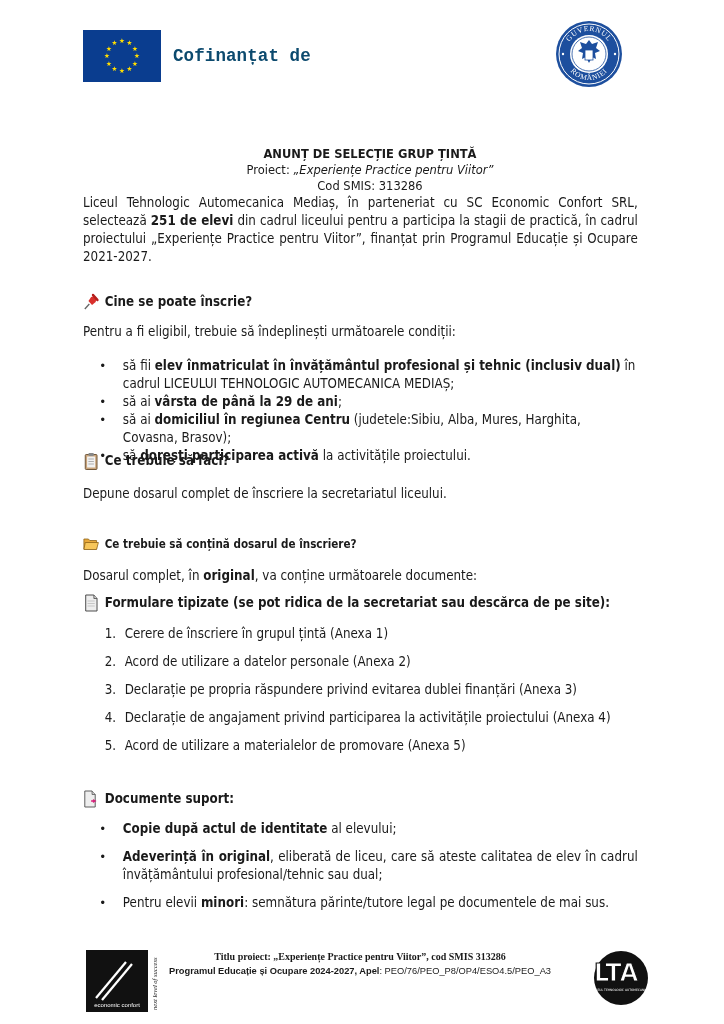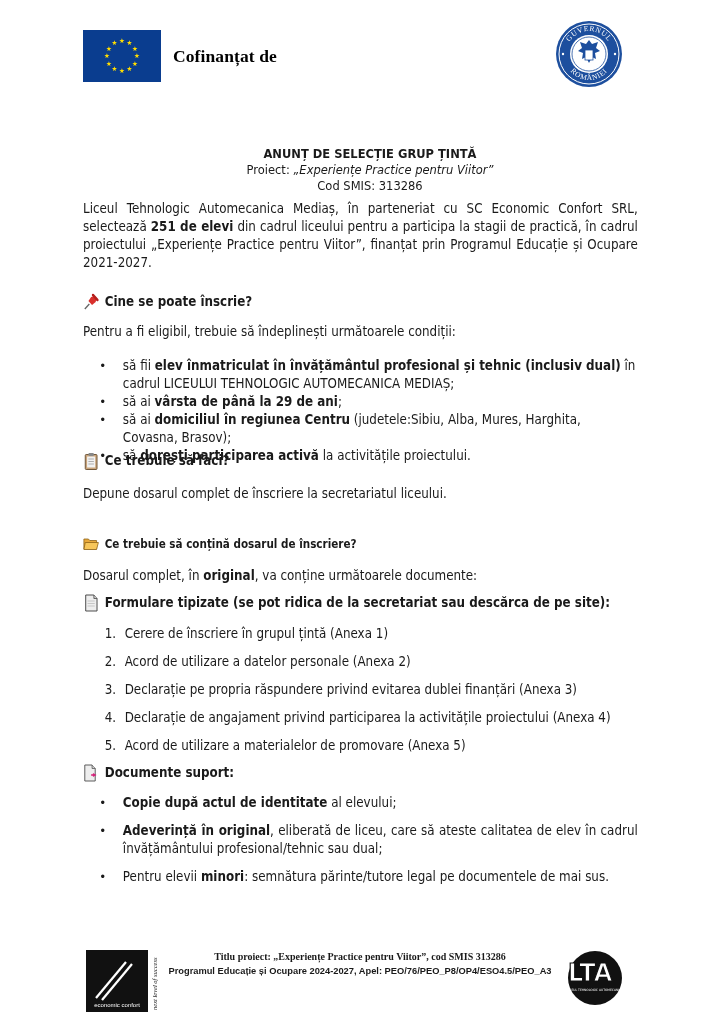--- a/index.html
+++ b/index.html
@@ -5,21 +5,21 @@
   * { margin: 0; padding: 0; box-sizing: border-box; }
   html, body { width: 724px; height: 1024px; background: #ffffff; overflow: hidden; }
   body { position: relative; font-family: "DejaVu Sans", sans-serif; color: #1a1a1a; }
 
   .abs { position: absolute; }
 
   
   .eu-logo { left: 83px; top: 30px; width: 270px; height: 52px; display: flex; align-items: center; }
   .eu-flag { width: 78px; height: 52px; background: #0a3d8f; position: relative; flex: none; }
   .eu-flag svg { position: absolute; left: 0; top: 0; }
-  .eu-text { margin-left: 12px; font-family: Liberation Serif, serif; font-weight: bold; color: #000000; font-size: 17.5px; line-height: 21px; letter-spacing: 0.1px; }
+  .eu-text { margin-left: 12px; font-family: Liberation Mono, monospace; font-weight: bold; color: #0c4a6e; font-size: 17.5px; line-height: 21px; letter-spacing: 0.1px; }
 
   .gov-seal { left: 555px; top: 20px; width: 68px; height: 68px; }
 
   
   .title-block { left: 80px; top: 146px; width: 580px; text-align: center; font-family: "DejaVu Sans", sans-serif; font-size: 12.5px; line-height: 16px; transform: scaleX(0.92); transform-origin: center top; }
   .title-block .t1 { font-weight: bold; }
   .title-block i { font-style: italic; }
 
   .content { left: 83px; width: 555px; font-size: 13.2px; line-height: 18px; }
   .cond { font-family: "DejaVu Sans", sans-serif; transform: scaleX(0.905); transform-origin: left top; width: 613px; }
@@ -38,22 +38,22 @@
   ol.num li { position: relative; padding-left: 46px; }
   ol.num li .n { position: absolute; left: 24px; top: 0; }
 
   
   .footer-ec { left: 86px; top: 950px; width: 62px; height: 62px; background: #111; }
   .footer-ec .lbl { position: absolute; bottom: 4px; left: 0; right: 0; text-align: center; color: #fff; font-size: 6px; font-family: "Liberation Sans", sans-serif; }
   .footer-ec-side { left: 150px; top: 950px; width: 10px; height: 62px; }
   .footer-text { left: 150px; top: 950px; width: 420px; text-align: center; font-size: 9.5px; line-height: 14px; }
   .footer-text .l1 { font-family: "Liberation Serif", serif; font-weight: bold; font-size: 10px; }
   .footer-text .l2 { font-family: "Liberation Sans", sans-serif; font-size: 9.3px; }
-  .footer-text .l2 span.reg { font-weight: bold; }
-  .lta-logo { left: 562px; top: 945px; width: 62px; height: 62px; }
+  .footer-text .l2 span.reg { font-weight: normal; }
+  .lta-logo { left: 588px; top: 945px; width: 62px; height: 62px; }
 </style>
 </head>
 <body>
 
 <div class="abs eu-logo">
   <div class="eu-flag">
     <svg width="78" height="52" viewBox="0 0 78 52" id="eu-stars">
         <text x="39" y="13.2" text-anchor="middle" font-size="6.5" fill="#ffdd00">★</text>
         <text x="46.5" y="15.20961894323342" text-anchor="middle" font-size="6.5" fill="#ffdd00">★</text>
         <text x="51.99038105676658" y="20.7" text-anchor="middle" font-size="6.5" fill="#ffdd00">★</text>
@@ -89,21 +89,21 @@
     <text font-family="Liberation Serif, serif" font-size="7.5" fill="#fff" letter-spacing="0.6"><textPath href="#botArc" startOffset="50%" text-anchor="middle">ROMÂNIEI</textPath></text>
   </svg>
 </div>
 
 <div class="abs title-block">
   <div class="t1">ANUNȚ DE SELECȚIE GRUP ȚINTĂ</div>
   <div><span>Proiect: </span><i>„Experiențe Practice pentru Viitor”</i></div>
   <div>Cod SMIS: 313286</div>
 </div>
 
-<div class="abs content" style="top:200px;">
+<div class="abs content" style="top:194px;">
   <div class="cond just">
     <span>Liceul Tehnologic Automecanica Mediaș, în parteneriat cu SC Economic Confort SRL, selectează </span><b>251 de elevi</b><span> din cadrul liceului pentru a participa la stagii de practică, în cadrul proiectului „Experiențe Practice pentru Viitor”, finanțat prin Programul Educație și Ocupare 2021-2027.</span>
   </div>
 </div>
 
 <div class="abs content" style="top:293px;">
   <div class="cond">
     <div class="heading">
       <span class="ico">
         <svg width="18" height="18" viewBox="0 0 18 18">
@@ -175,21 +175,21 @@
     <ol class="num" style="margin-top:13px;">
       <li style="margin-bottom:10px;"><span class="n">1.</span><span>Cerere de înscriere în grupul țintă (Anexa 1)</span></li>
       <li style="margin-bottom:10px;"><span class="n">2.</span><span>Acord de utilizare a datelor personale (Anexa 2)</span></li>
       <li style="margin-bottom:10px;"><span class="n">3.</span><span>Declarație pe propria răspundere privind evitarea dublei finanțări (Anexa 3)</span></li>
       <li style="margin-bottom:10px; text-align:justify; padding-right:4px;"><span class="n">4.</span><span>Declarație de angajament privind participarea la activitățile proiectului (Anexa 4)</span></li>
       <li><span class="n">5.</span><span>Acord de utilizare a materialelor de promovare (Anexa 5)</span></li>
     </ol>
   </div>
 </div>
 
-<div class="abs content" style="top:764px;">
+<div class="abs content" style="top:790px;">
   <div class="cond">
     <div class="heading">
       <span class="ico">
         <svg width="18" height="18" viewBox="0 0 18 18">
           <path d="M2 1 L10 1 L13.5 4.5 L13.5 17 L2 17 Z" fill="#eeeeee" stroke="#555" stroke-width="1"></path>
           <path d="M10 1 L10 4.5 L13.5 4.5" fill="#cccccc" stroke="#555" stroke-width="0.8"></path>
           <path d="M11 9 L15 11 L11 13 Z" fill="#d6237a"></path>
           <rect x="9" y="10.2" width="3" height="1.6" fill="#d6237a"></rect>
         </svg>
       </span>

